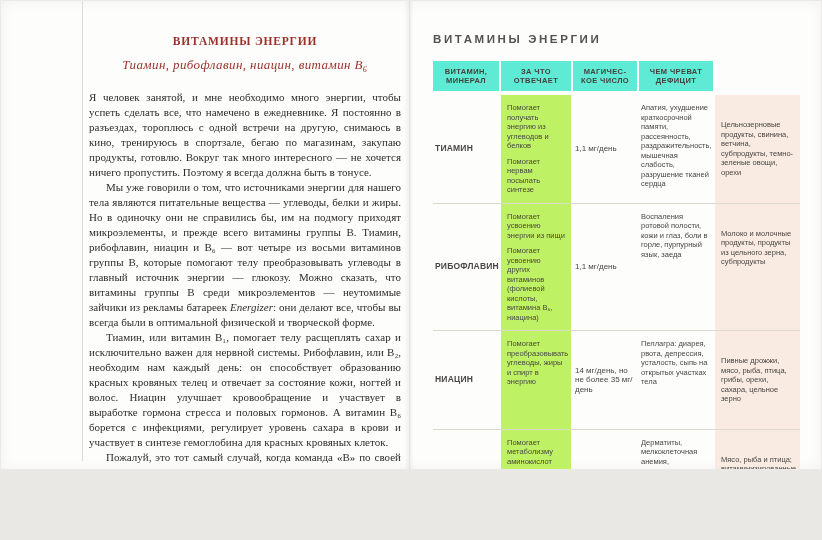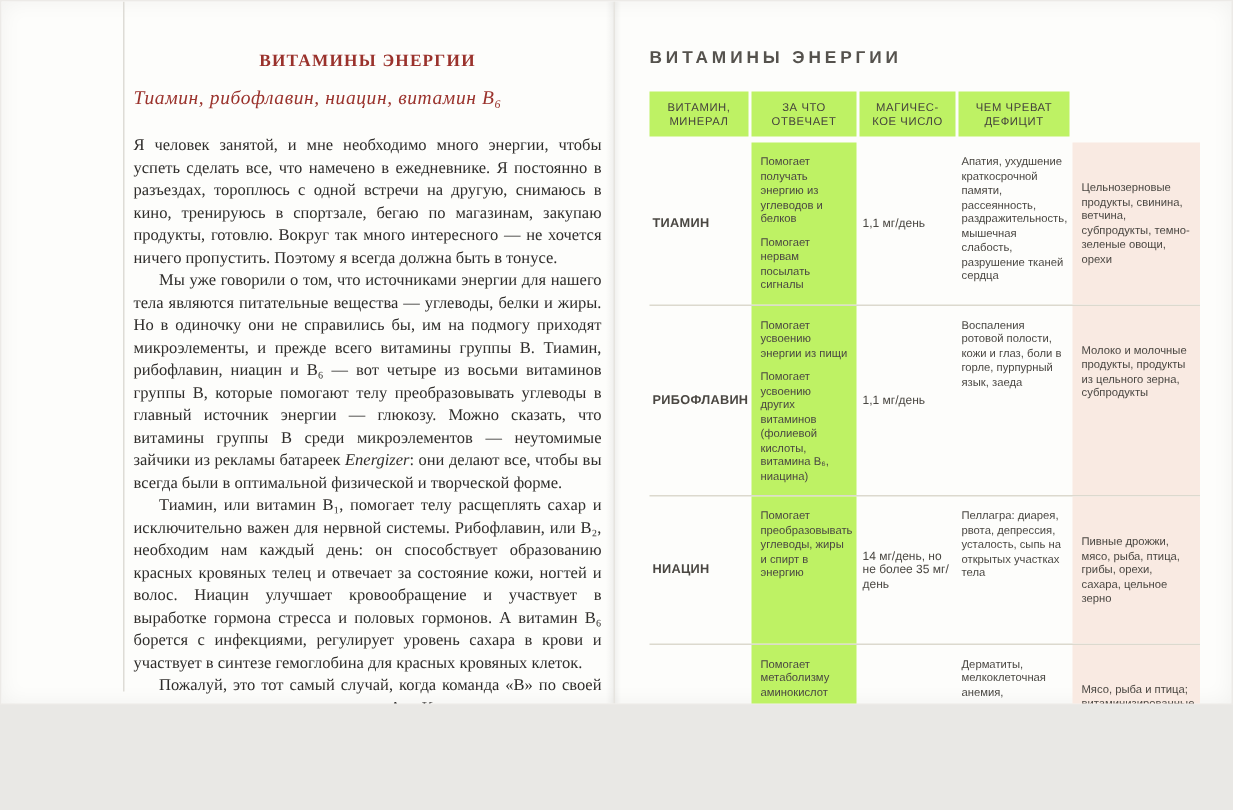--- a/index.html
+++ b/index.html
@@ -5,38 +5,38 @@
   html,body { margin:0; padding:0; background:#e9e8e5; }
   .canvas {
     position:relative; width:822px; height:470px; margin:0 auto;
     background:#fdfdfb; overflow:hidden; border:1px solid #eceae7; box-sizing:border-box;
     box-shadow: inset 0 0 14px rgba(0,0,0,0.05);
   }
   
   .left-rule { position:absolute; left:81px; top:0; bottom:8px; width:1px; background:#dedcd6; }
   .left-content { position:absolute; left:88px; top:30px; width:312px; font-family:"Liberation Serif", serif; }
   .left-title { margin:4px 0 10px; text-align:center; color:#9a322c; font-size:11.5px; font-weight:bold; letter-spacing:0.8px; }
-  .left-subtitle { margin:0 0 17px; color:#9a322c; font-size:13px; font-style:italic; font-weight:normal; letter-spacing:0.4px; }
+  .left-subtitle { margin:0 0 17px; text-align:center; color:#9a322c; font-size:13px; font-style:italic; font-weight:normal; letter-spacing:0.4px; }
   .body-text p { margin:0; font-size:11px; line-height:15px; text-align:justify; color:#2f2d2b; text-indent:17px; }
   .body-text p.no-indent { text-indent:0; }
   .body-text em { font-style:italic; }
   .footer-left { position:absolute; left:60px; top:507px; display:flex; align-items:center; }
   .page-num { font-family:"Liberation Serif", serif; font-size:10.5px; font-weight:bold; color:#3a3836; width:21px;padding-left:22px; }
   .book-title { margin-left:10px; font-family:"Liberation Sans", sans-serif; font-size:7px; letter-spacing:2.4px; color:#b6b3ae; }
   
   .gutter { position:absolute; left:403px; top:0; bottom:0; width:10px;
     background:linear-gradient(to right, rgba(0,0,0,0) 0%, rgba(0,0,0,0.055) 55%, rgba(0,0,0,0) 100%); }
   .gutter-line { position:absolute; left:408px; top:0; bottom:0; width:1px; background:#e6e4df; }
   
   .rp-title { position:absolute; left:432px; top:32px; font-family:"Liberation Sans", sans-serif;
     font-size:11.5px; font-weight:bold; letter-spacing:2.6px; color:#55524d; }
   .vtable { position:absolute; left:432px; top:60px; width:367px; font-family:"Liberation Sans", sans-serif; color:#4a4742; }
   .thead, .trow { display:grid; grid-template-columns:66px 70px 64px 74px 85px; column-gap:2px; }
-  .th { background:#bef264; min-height:30px; display:flex; align-items:center; justify-content:center;
-    text-align:center; font-size:7.5px; font-weight:normal; letter-spacing:0.4px; line-height:9px;
+  .th { background:#5eead4; min-height:30px; display:flex; align-items:center; justify-content:center;
+    text-align:center; font-size:7.5px; font-weight:bold; letter-spacing:0.4px; line-height:9px;
     padding:2px 4px; box-sizing:border-box; color:#45423c; }
   .tbody { margin-top:4px; }
   .trow + .trow { border-top:1px solid #dcd9ce; }
   .trow:nth-child(1) { min-height:99px; }
   .trow:nth-child(2) { min-height:104px; }
   .trow:nth-child(3) { min-height:82px; }
   .trow:nth-child(4) { min-height:86px; }
   .td { font-size:7.5px; line-height:9.5px; padding:8px 3px 8px 0; box-sizing:border-box; }
   .td p { margin:0 0 6px; }
   .td p:last-child { margin-bottom:0; }
@@ -87,21 +87,21 @@
       <div class="th">ЗА ЧТО ОТВЕЧАЕТ</div>
       <div class="th">МАГИЧЕС-КОЕ ЧИСЛО</div>
       <div class="th">ЧЕМ ЧРЕВАТ ДЕФИЦИТ</div>
     </div>
     <div class="tbody">
 
       <div class="trow">
         <div class="td c1">ТИАМИН</div>
         <div class="td c2">
           <p>Помогает получать энергию из углеводов и белков</p>
-          <p>Помогает нервам посылать сигналы</p>
+          <p>Помогает нервам посылать синтезе</p>
         </div>
         <div class="td c3">1,1 мг/день</div>
         <div class="td c4">Апатия, ухудшение краткосрочной памяти, рассеянность, раздражительность, мышечная слабость, разрушение тканей сердца</div>
         <div class="td c5">Цельнозерновые продукты, свинина, ветчина, субпродукты, темно-зеленые овощи, орехи</div>
       </div>
 
       <div class="trow">
         <div class="td c1">РИБОФЛАВИН</div>
         <div class="td c2">
           <p>Помогает усвоению энергии из пищи</p>

